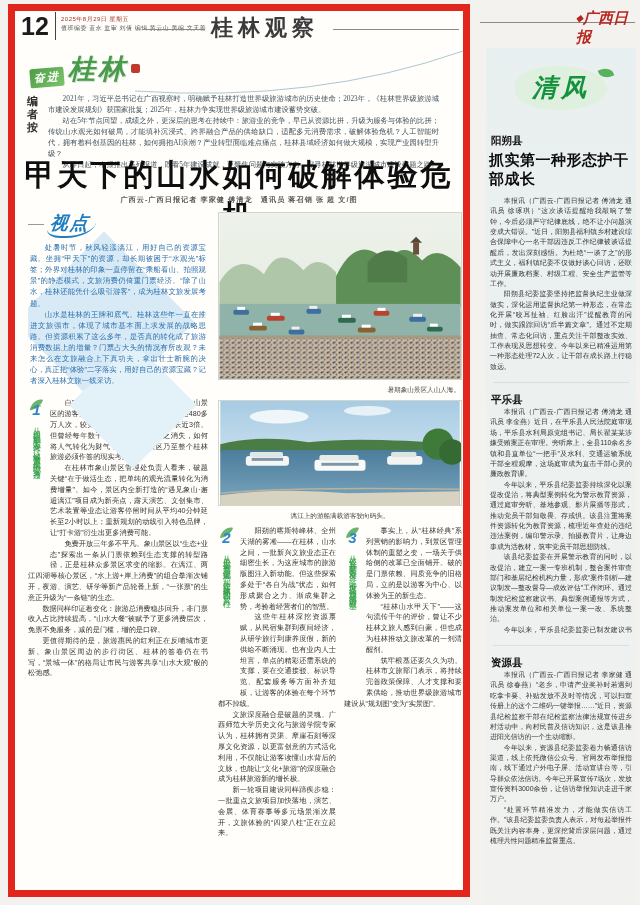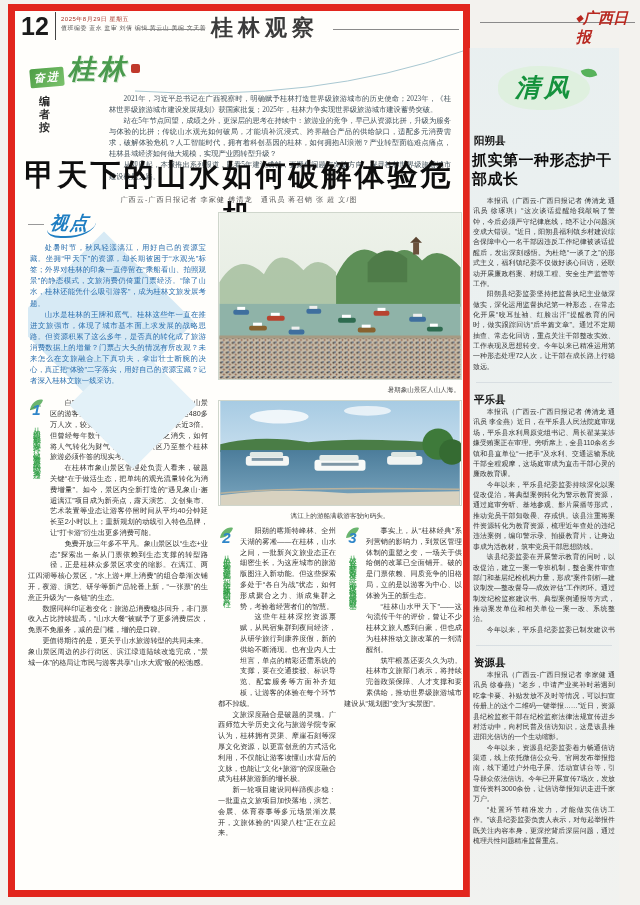--- a/index.html
+++ b/index.html
@@ -26,29 +26,29 @@
   .masthead-line{position:absolute;left:480px;top:22px;width:155px;border-top:1.5px solid #8a8a8a;}
   
   .promo{position:absolute;left:15px;top:40px;display:flex;align-items:flex-end;height:36px;}
   .promo-badge{background:linear-gradient(135deg,#4d9e46,#7cc36d);color:#fff;font-size:11px;font-weight:bold;
                font-style:italic;padding:2px 4px;border-radius:2px;transform:rotate(-5deg);letter-spacing:2px;}
   .promo-brand{font-size:27px;font-weight:bold;font-style:italic;color:#4a9a4d;margin-left:4px;
                font-family:"Liberation Serif","DejaVu Serif",serif;letter-spacing:3px;text-shadow:1px 1px 0 #cfe6cc;}
   .promo-seal{width:9px;height:9px;background:#c0392b;border-radius:2px;margin-left:3px;margin-bottom:14px;}
   .deco-curve{position:absolute;left:0;top:34px;width:448px;height:56px;pointer-events:none;}
   
-  .editor-note{position:absolute;left:24px;top:82px;width:412px;display:flex;gap:8px;}
+  .editor-note{position:absolute;left:12px;top:82px;width:412px;display:flex;}
   .en-label{width:14px;font-size:11px;font-weight:bold;color:#2c2c2c;line-height:13px;margin-right:7px;margin-top:2px;}
-  .en-text{flex:1;margin-left:41px;}
+  .en-text{flex:1;}
   .en-text p{margin:0;font-size:7.3px;line-height:1.52;color:#41505a;text-align:justify;text-indent:2em;
              font-family:"Liberation Serif","DejaVu Serif",serif;}
   
   .headline{position:absolute;left:0;top:144px;width:448px;text-align:center;font-size:30px;font-weight:900;
             color:#0e0e0e;letter-spacing:3px;font-family:"DejaVu Sans","Liberation Sans",sans-serif;}
-  .byline{position:absolute;left:0;top:184px;width:448px;text-align:center;font-size:7.2px;color:#5a5a5a;letter-spacing:1px;}
+  .byline{position:absolute;left:0;top:184px;width:448px;text-align:center;font-size:7.2px;color:#5a5a5a;letter-spacing:1px;font-weight:bold;}
   
   .content{position:absolute;left:13px;top:201px;width:434px;height:672px;display:flex;gap:10px;}
   .col-left{width:180px;height:672px;overflow:hidden;position:relative;}
   .col-right{width:244px;height:672px;overflow:hidden;}
   .vp-row{display:flex;align-items:center;height:24px;margin-bottom:4px;}
   .vp-rule{width:16px;border-top:1px solid #999;margin-right:4px;}
   .vp-badge{font-size:18px;font-weight:bold;font-style:italic;color:#1f7ec2;transform:skewX(-8deg);
             letter-spacing:2px;border-bottom:2px solid #1f7ec2;border-radius:0 0 60% 30%;padding:0 6px 1px 2px;}
   .lede{position:relative;padding:2px 2px 6px 2px;}
   .lede::before{content:"";position:absolute;left:12px;top:18px;width:128px;height:128px;
@@ -63,21 +63,21 @@
   .sec-num{font-size:15px;font-weight:bold;font-style:italic;color:#2f86c9;line-height:14px;margin-top:-8px;}
   .sec-heading{writing-mode:vertical-rl;font-size:7.8px;color:#2f9e44;letter-spacing:2px;margin-top:4px;
                height:140px;line-height:9px;}
   .photo{position:relative;width:244px;border:1px solid #cfd6cc;box-sizing:border-box;}
   .caption{font-size:6.6px;color:#444;margin:2px 2px 5px 2px;}
   .caption.right{text-align:right;}
   .caption.center{text-align:center;}
   .subcols{display:flex;gap:8px;height:346px;overflow:hidden;}
   .subcol{width:118px;overflow:hidden;}
   
-  .sidebar{position:absolute;left:469px;top:48px;width:148px;height:857px;overflow:hidden;
+  .sidebar{position:absolute;left:486px;top:48px;width:148px;height:857px;overflow:hidden;
            background:linear-gradient(180deg,rgba(214,235,244,.35),rgba(230,242,248,.15));padding:0 1px;}
   .qf-wrap{position:relative;height:62px;margin-top:14px;text-align:center;}
   .qf-blob{position:absolute;left:28px;top:4px;width:92px;height:44px;background:#dff0df;border-radius:50% 60% 55% 50%;}
   .qf-text{position:relative;font-size:25px;font-weight:900;font-style:italic;color:#15923d;letter-spacing:4px;
            font-family:"Liberation Serif","DejaVu Serif",serif;line-height:52px;}
   .qf-leaf{position:absolute;right:22px;top:6px;width:14px;height:10px;background:#57b25b;
            border-radius:0 80% 0 80%;transform:rotate(-20deg);}
   .sb-article{margin-top:10px;}
   .sb-kicker{font-size:10.5px;font-weight:bold;color:#111;margin:0 4px;}
   .sb-headline{font-size:15px;font-weight:900;color:#0d0d0d;margin:3px 2px 7px 2px;letter-spacing:.5px;
@@ -140,21 +140,21 @@
             <path d="M1 12 C4 9 8 8 12 8" fill="none" stroke="#3e8c44" stroke-width=".7"></path>
           </svg>
           <div class="sec-num">1</div>
           <div class="sec-heading">从门票依赖到生态支撑 破解资源变现的现实考题</div>
         </div>
         <div class="sec-body">
           <p>自2022年1月31日全面免费开放以来，象山景区的游客量实现飞跃——2024年接待游客达480多万人次，较免费前年均200多万人次增长近3倍。但曾经每年数千万元的门票收入随之消失，如何将人气转化为财气，成为象山景区乃至整个桂林旅游必须作答的现实考题。</p>
           <p>在桂林市象山景区管理处负责人看来，破题关键“在于做活生态，把单纯的观光流量转化为消费增量”。如今，景区内全新打造的“遇见象山·邂逅漓江”项目成为新亮点，露天演艺、文创集市、艺术装置等业态让游客停留时间从平均40分钟延长至2小时以上；重新规划的动线引入特色品牌，让“打卡游”衍生出更多消费可能。</p>
           <p>免费开放三年多不平凡。象山景区以“生态+业态”探索出一条从门票依赖到生态支撑的转型路径，正是桂林众多景区求变的缩影。在漓江、两江四湖等核心景区，“水上游+岸上消费”的组合拳渐次铺开，夜游、演艺、研学等新产品轮番上新，“一张票”的生意正升级为“一条链”的生态。</p>
           <p>数据同样印证着变化：旅游总消费稳步回升，非门票收入占比持续提高，“山水大餐”被赋予了更多消费层次，免票不免服务，减的是门槛，增的是口碑。</p>
-          <p>更值得期待的是，更关乎山水旅游转型的共同未来。象山景区周边的步行街区、滨江绿道陆续改造完成，“景城一体”的格局让市民与游客共享“山水大观”般的松弛感。</p>
+          <p>更值得期待的是，旅游惠民的红利正在反哺城市更新。象山景区周边的步行街区、桂林的答卷仍在书写，“景城一体”的格局让市民与游客共享“山水大观”般的松弛感。</p>
         </div>
       </div>
     </div>
 
     <div class="col-right">
       
       <svg class="photo" width="244" height="168" viewBox="0 0 244 168">
         <defs>
           <pattern id="crowd" width="6" height="5" patternUnits="userSpaceOnUse">
             <circle cx="1.5" cy="1.5" r="1.1" fill="#4a4038"></circle>

